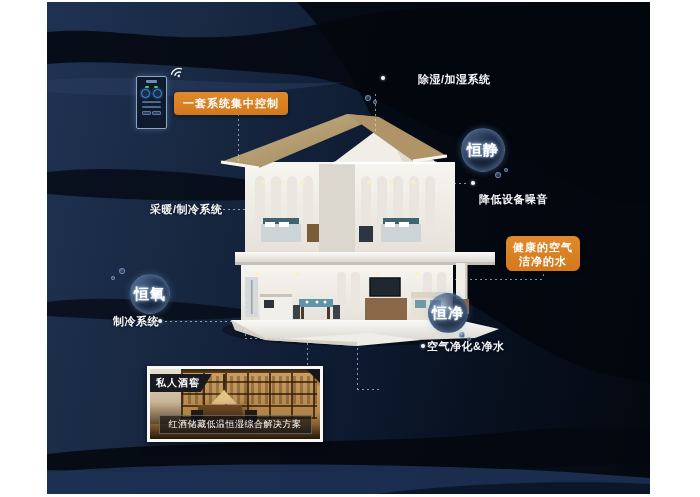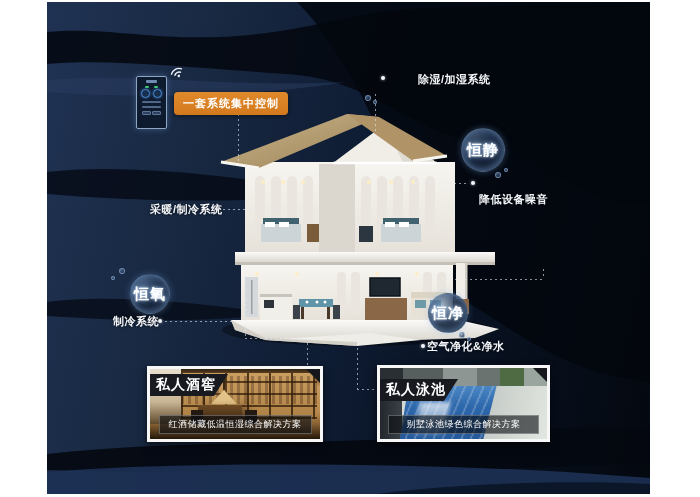--- a/index.html
+++ b/index.html
@@ -50,21 +50,21 @@
   .ph-row { height:2px; background:#51678a; border-radius:1px; margin:3px 2px 0; }
   .ph-btns { display:flex; justify-content:space-between; margin:3px 2px 0; }
   .ph-btns i { width:9px; height:4px; background:#2c3f5e; border:0.5px solid #5d7699; border-radius:1px; }
   .wifi { position:absolute; left:121px; top:61px; width:17px; height:17px; transform:rotate(-28deg); }
 
   
   .card { position:absolute; background:#f7f7f7; padding:3px; box-shadow:0 3px 7px rgba(0,0,0,.65); }
   .card .photo { position:relative; width:100%; height:100%; overflow:hidden; }
   .fold { position:absolute; top:0; right:0; width:0; height:0;
           border-top:14px solid #15171c; border-left:14px solid transparent; }
-  .badge { position:absolute; top:5px; left:0; background:#181a20; color:#fff; font-size:14px; font-weight:700;
+  .badge { position:absolute; top:5px; left:0; background:#181a20; color:#fff; font-size:10px; font-weight:700;
            letter-spacing:1px; padding:2px 12px 2px 6px; clip-path:polygon(0 0,100% 0,82% 100%,0 100%); }
   .caption { position:absolute; left:5%; right:5%; bottom:5px; background:rgba(12,14,20,.62);
              border:1px solid rgba(255,255,255,.28); color:#fff; font-size:9px; font-weight:400;
              text-align:center; padding:2px 0; letter-spacing:.5px; white-space:nowrap; }
 
   
   .wine-art { position:absolute; inset:0;
       background:linear-gradient(180deg,#2e2114 0%,#7a5527 10%,#c59a5e 26%,#b8894c 62%,#8a6233 78%,#241709 100%); }
   .wine-racks { position:absolute; left:18%; right:2%; top:6%; height:66%;
       background:
@@ -305,48 +305,37 @@
     <div class="mini" style="left:64px; top:274px; width:4px; height:4px;"></div>
     <div class="slabel" style="left:66px; top:312px;">制冷系统</div>
 
     <div class="bubble" style="left:381px; top:291px; width:40px; height:40px;">
       <span>恒净</span>
     </div>
     <div class="mini" style="left:412px; top:330px; width:6px; height:6px;"></div>
     <div class="mini" style="left:420px; top:335px; width:4px; height:4px;"></div>
     <div class="slabel" style="left:380px; top:337px;">空气净化&amp;净水</div>
 
+    <div class="obox" style="left:459px; top:234px; width:74px; height:35px;">
+      <span>健康的空气</span>
+      <span>洁净的水</span>
+    </div>
 
     <div class="card" style="left:100px; top:364px; width:176px; height:76px;">
       <div class="photo">
         <div class="wine-art">
           <div class="wine-wall"></div>
           <div class="wine-racks"></div>
           <div class="wine-bottles"></div>
           <div class="wine-lamp"></div>
           <div class="wine-counter"></div>
           <div class="wine-stool" style="left:24%;"></div>
           <div class="wine-stool" style="left:56%;"></div>
         </div>
         <div class="fold"></div>
         <div class="badge">私人酒窖</div>
         <div class="caption">红酒储藏低温恒湿综合解决方案</div>
       </div>
     </div>
 
-    <div class="card" style="left:330px; top:363px; width:173px; height:77px;">
-      <div class="photo">
-        <div class="pool-art">
-          <div class="pool-bldg"></div>
-          <div class="pool-wall"></div>
-          <div class="pool-edge"></div>
-          <div class="pool-water"></div>
-          <div class="pool-glare"></div>
-          <div class="pool-deck"></div>
-        </div>
-        <div class="fold"></div>
-        <div class="badge" style="top:11px;">私人泳池</div>
-        <div class="caption">别墅泳池绿色综合解决方案</div>
-      </div>
-    </div>
 
   </div>
 </div>
 
 </body></html>

